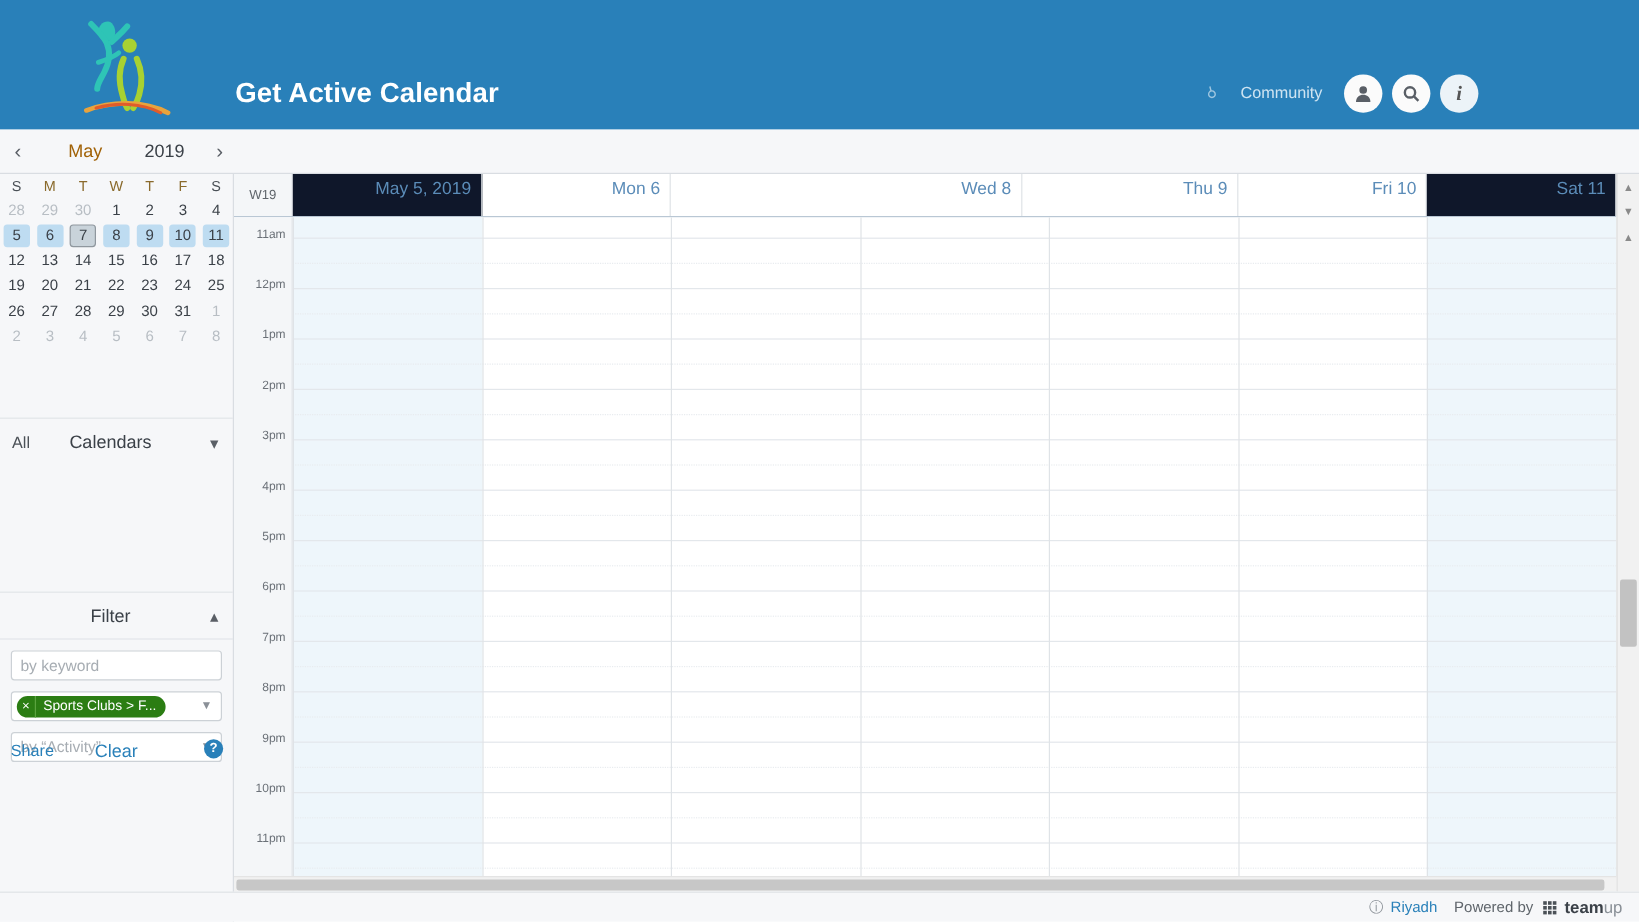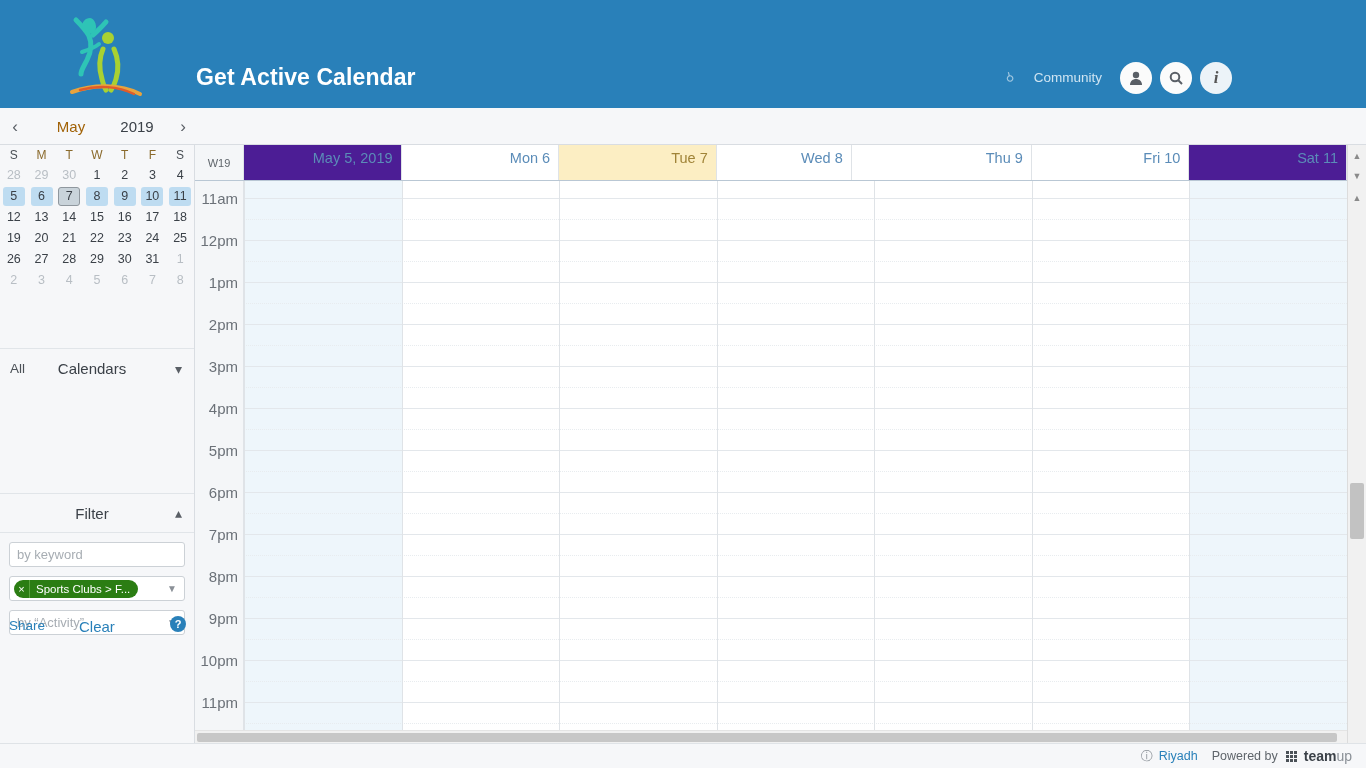--- a/index.html
+++ b/index.html
@@ -180,30 +180,30 @@
     background: #f4f6f8; border-right: 1px solid #dfe3e7;
     display: flex; align-items: center; justify-content: center;
   }
   #wk-cell span { font-size: 11px; color: #5f656b; }
   .dayhead-cell {
     position: absolute; top: 0; height: 35px;
     border-right: 1px solid #dfe3e7;
     text-align: right; padding-right: 8px; padding-top: 5px;
   }
   .dayhead-cell .lbl { font-size: 14.5px; color: #5b8cb8; }
-  .dayhead-cell.wend { background: #4c1d95; }
+  .dayhead-cell.wend { background: #0f172a; }
   .dayhead-cell.today { background: #fceec3; }
   .dayhead-cell.today .lbl { color: #a08438; }
 
   #gridscroll { position: absolute; left: 0; top: 36px; width: 1152px; height: 562px; overflow: hidden; }
   #gridinner { position: absolute; left: 0; top: 0; width: 1152px; height: 562px; }
 
   #timecol { position: absolute; left: 0; top: 0; width: 49px; height: 562px; background: #f4f6f8; border-right: 1px solid #dfe3e7; }
   .tlabel {
-    position: absolute; right: 5px; font-size: 15px; color: #6b7178;
+    position: absolute; right: 5px; font-size: 10px; color: #6b7178;
     transform: translateY(-8px);
   }
   .hline { position: absolute; left: 49px; width: 1103px; height: 0; border-top: 1px solid #e3e7eb; }
   .hline.half { border-top: 1px dotted #e8ecef; }
   .vline { position: absolute; top: 0; width: 0; height: 562px; border-left: 1px solid #dfe3e7; }
   .daycol-bg { position: absolute; top: 0; height: 562px; background: #eef6fb; }
 
   
   #vscroll {
     position: absolute; right: 0; top: 0; width: 19px; height: 598px;
@@ -506,21 +506,20 @@
   </div>
 </div>
 
 <div id="cal">
   <div id="dayhead">
     <div id="wk-cell">
       <span>W19</span>
     </div>
   <div class="dayhead-cell wend" style="left: 49px; width: 157.571px;"><span class="lbl">May 5, 2019</span></div>
       <div class="dayhead-cell" style="left: 206.571px; width: 157.571px;"><span class="lbl">Mon 6</span></div>
-      <div class="dayhead-cell today" style="left: 364.143px; width: 157.571px;"><span class="lbl">Tue 7</span></div>
       <div class="dayhead-cell" style="left: 521.714px; width: 135px;"><span class="lbl">Wed 8</span></div>
       <div class="dayhead-cell" style="left: 679.286px; width: 157.571px;"><span class="lbl">Thu 9</span></div>
       <div class="dayhead-cell" style="left: 836.857px; width: 157.571px;"><span class="lbl">Fri 10</span></div>
       <div class="dayhead-cell wend" style="left: 994.429px; width: 157.571px;"><span class="lbl">Sat 11</span></div>
     </div>
 
   <div id="gridscroll">
     <div id="gridinner">
       <div id="timecol">
           <div class="tlabel" style="top: 17px;">11am</div>

